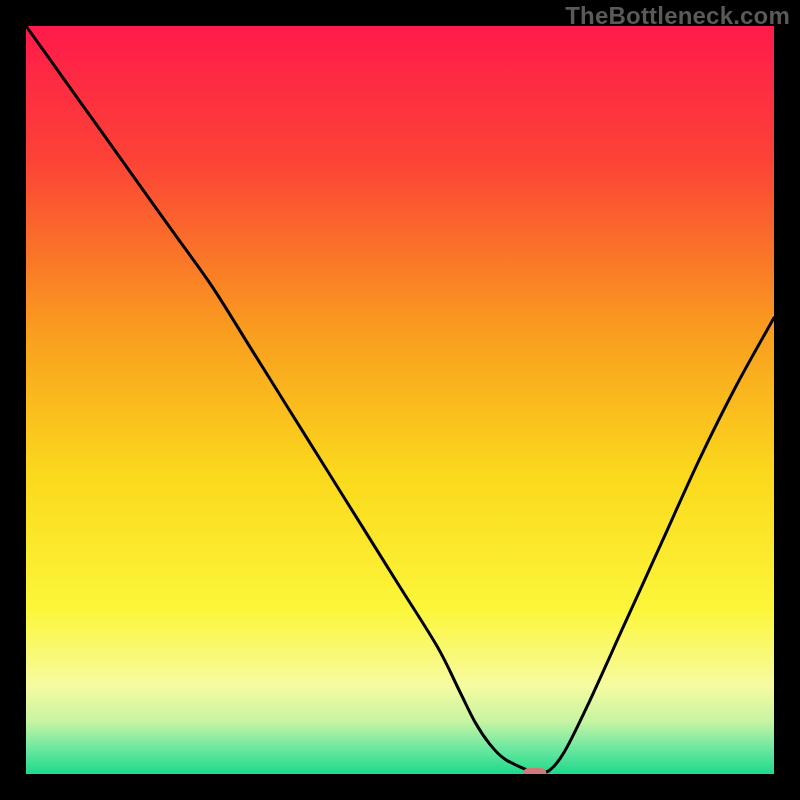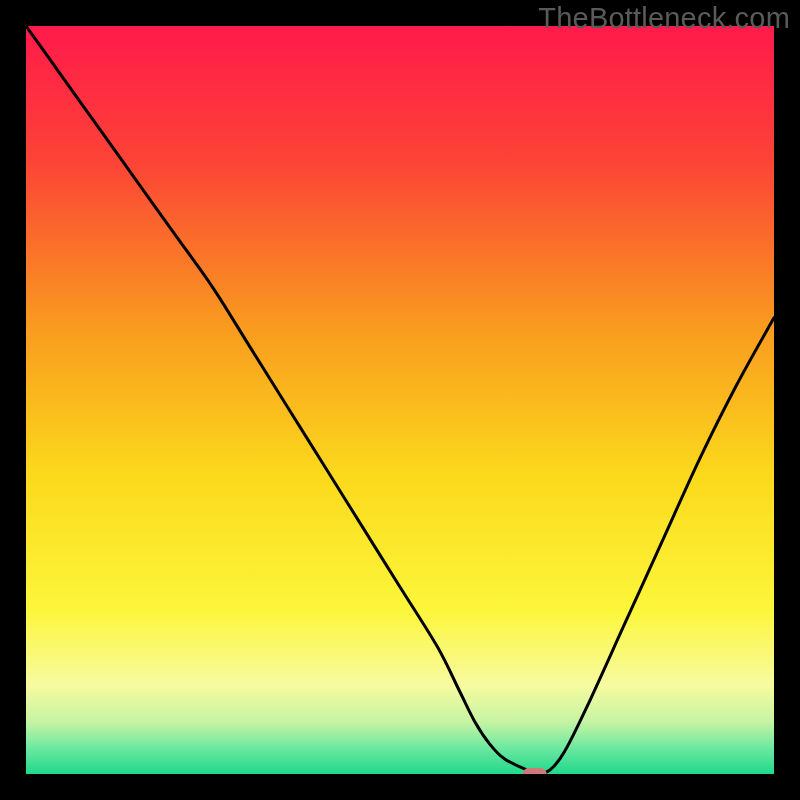--- a/index.html
+++ b/index.html
@@ -15,22 +15,22 @@
     width: 800px;
     height: 800px;
     background: #000;
   }
   .watermark {
     position: absolute;
     top: 2px;
     right: 10px;
     color: #5a5a5a;
     font-family: Arial, Helvetica, sans-serif;
-    font-size: 29px;
-    font-weight: 400;
+    font-size: 24px;
+    font-weight: 700;
     letter-spacing: 0.2px;
     z-index: 20;
     user-select: none;
   }
   .plot-area {
     position: absolute;
     left: 26px;
     top: 26px;
     width: 748px;
     height: 748px;

